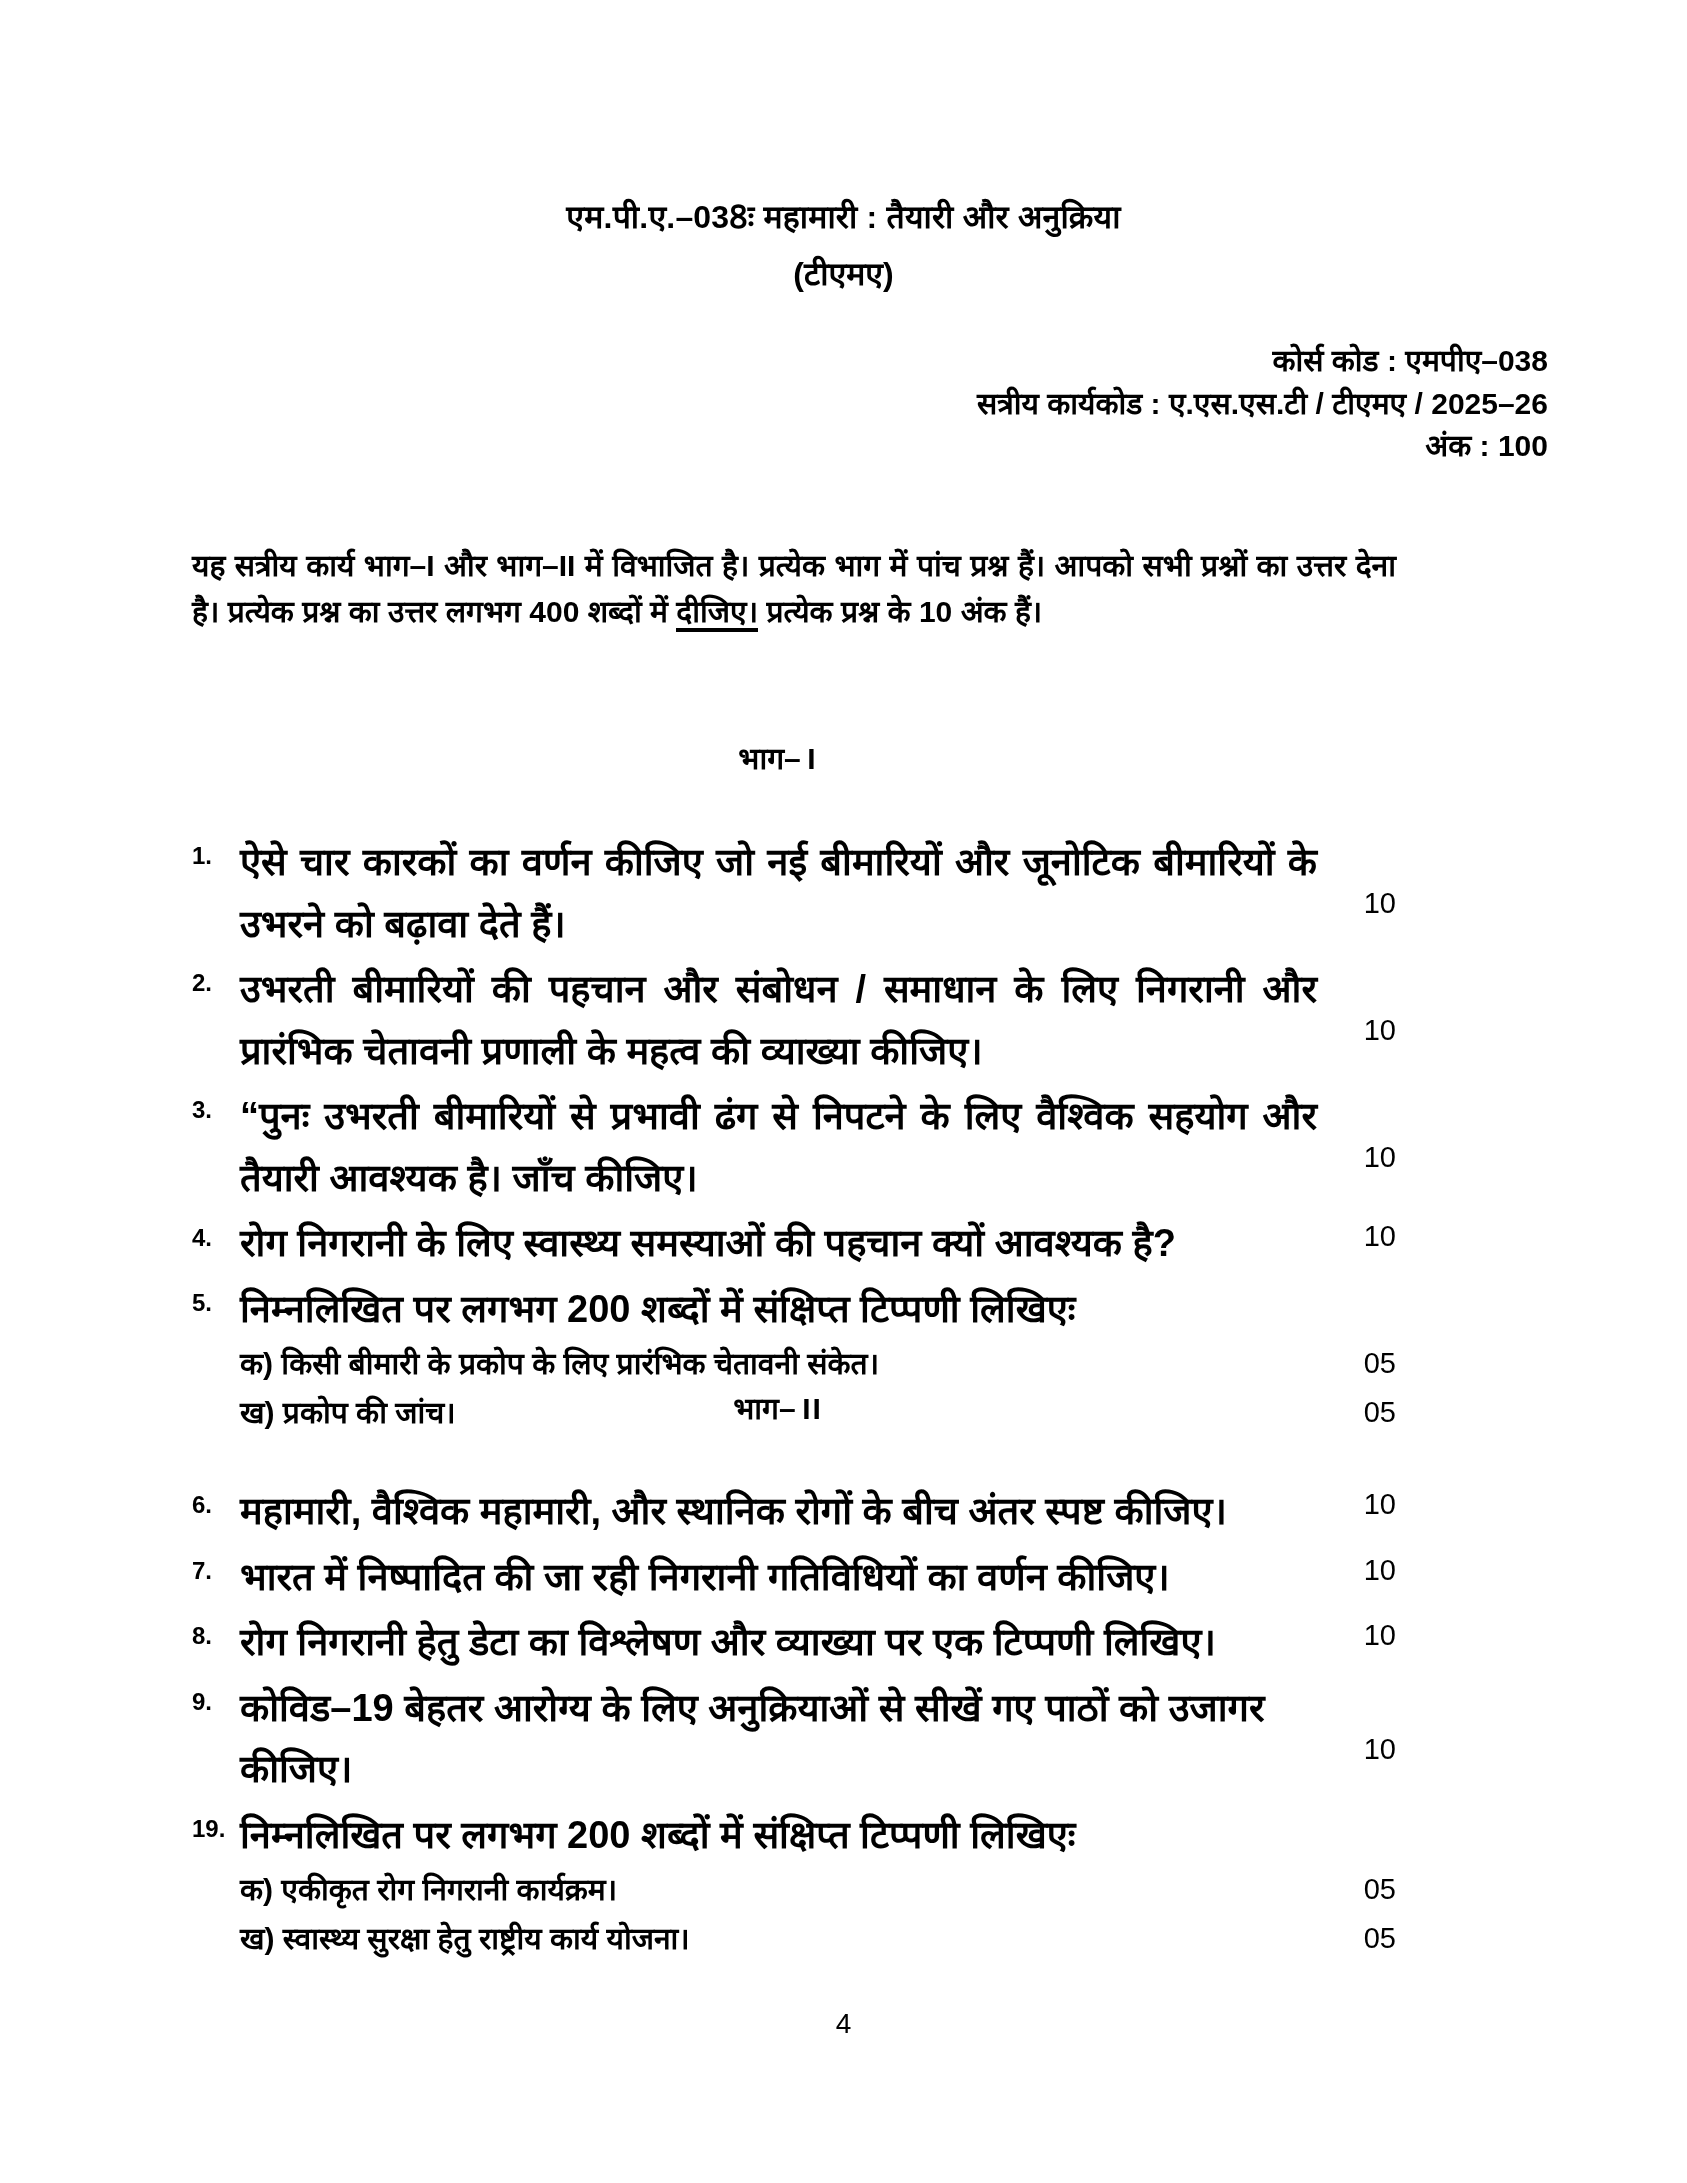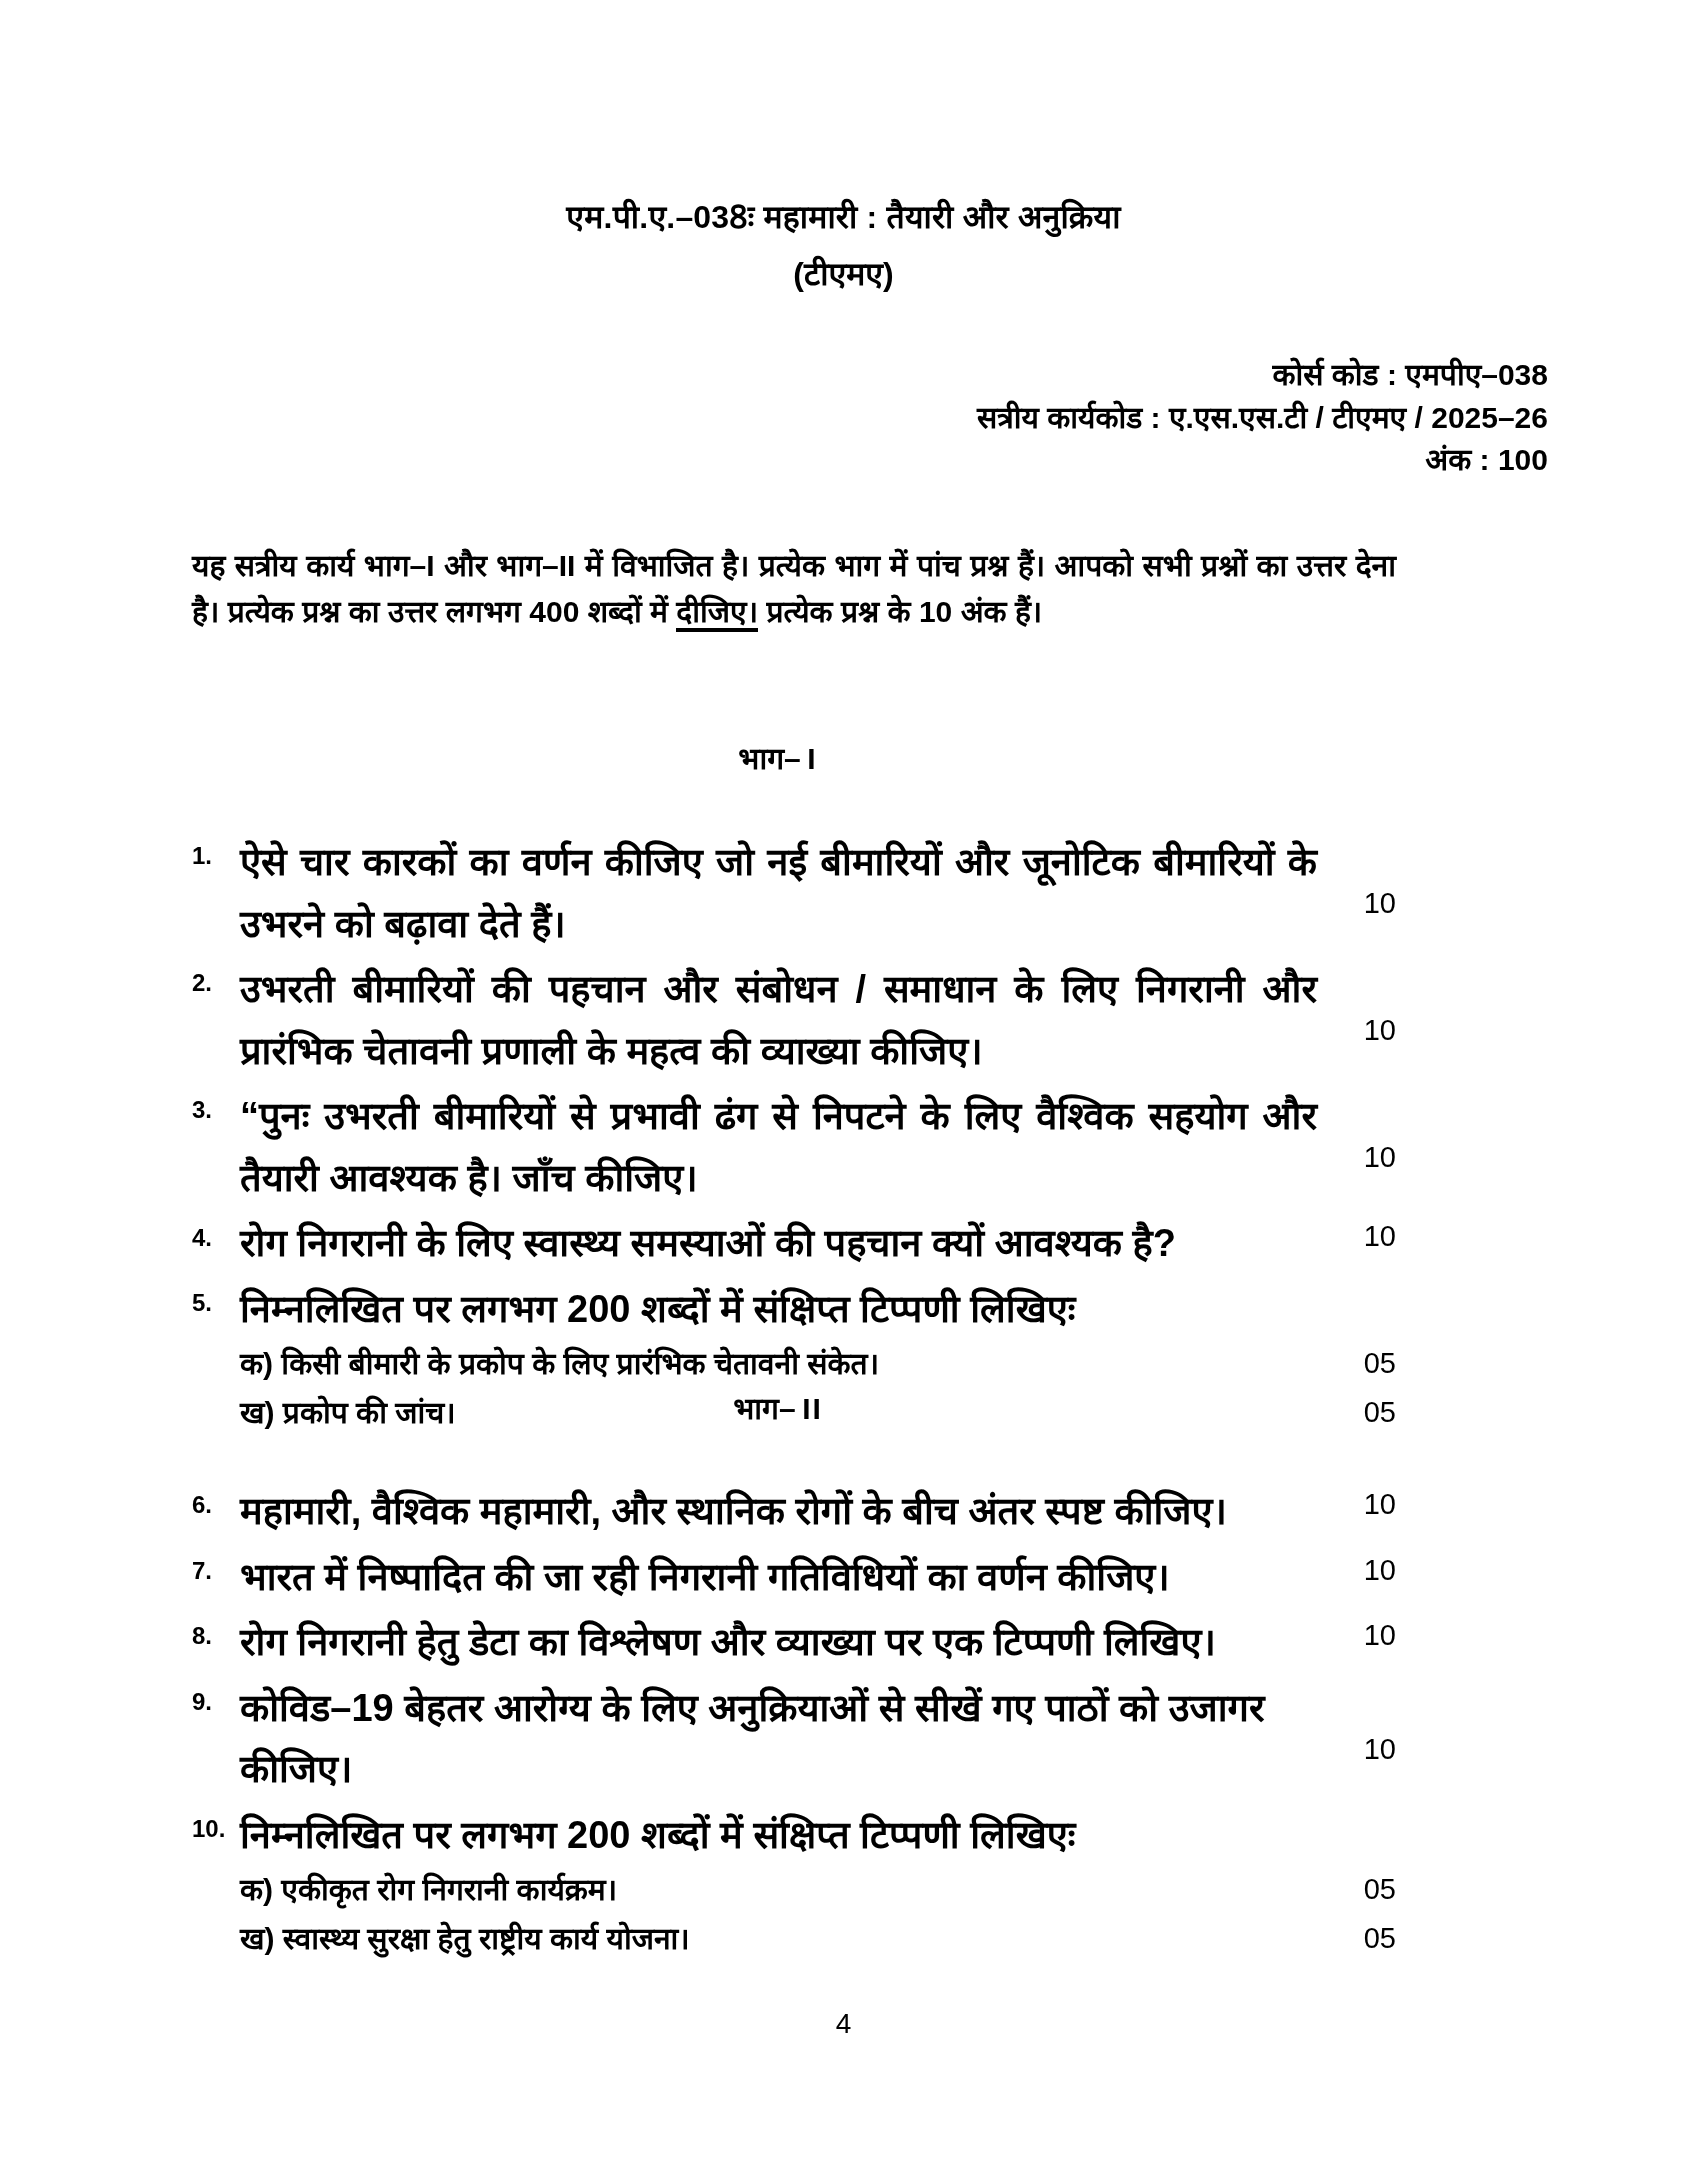--- a/index.html
+++ b/index.html
@@ -42,21 +42,21 @@
   .doc-subtitle {
     font-size: 32px;
     font-weight: bold;
     line-height: 1.22;
     margin-top: 18px;
   }
 
   .meta-block {
     position: absolute;
     right: 139px;
-    top: 354px;
+    top: 340px;
     text-align: right;
     margin-left: 20px;
   }
   .meta-line {
     font-size: 30px;
     font-weight: bold;
     line-height: 1.42;
     white-space: nowrap;
   }
 
@@ -273,21 +273,21 @@
         </div>
       </div>
       <div class="q-row">
         <div class="q-num">9.</div>
         <div class="q-body">
           <div class="q-text nojust">कोविड–19 बेहतर आरोग्य के लिए अनुक्रियाओं से सीखें गए पाठों को उजागर कीजिए।</div>
           <div class="q-marks marks-second">10</div>
         </div>
       </div>
       <div class="q-row">
-        <div class="q-num">10.</div>
+        <div class="q-num">19.</div>
         <div class="q-body">
           <div class="q-text nojust">निम्नलिखित पर लगभग 200 शब्दों में संक्षिप्त टिप्पणी लिखिएः</div>
           <div class="sub-row">
             <div class="sub-text">क) एकीकृत रोग निगरानी कार्यक्रम।</div>
             <div class="sub-marks">05</div>
           </div>
           <div class="sub-row">
             <div class="sub-text">ख) स्वास्थ्य सुरक्षा हेतु राष्ट्रीय कार्य योजना।</div>
             <div class="sub-marks">05</div>
           </div>

